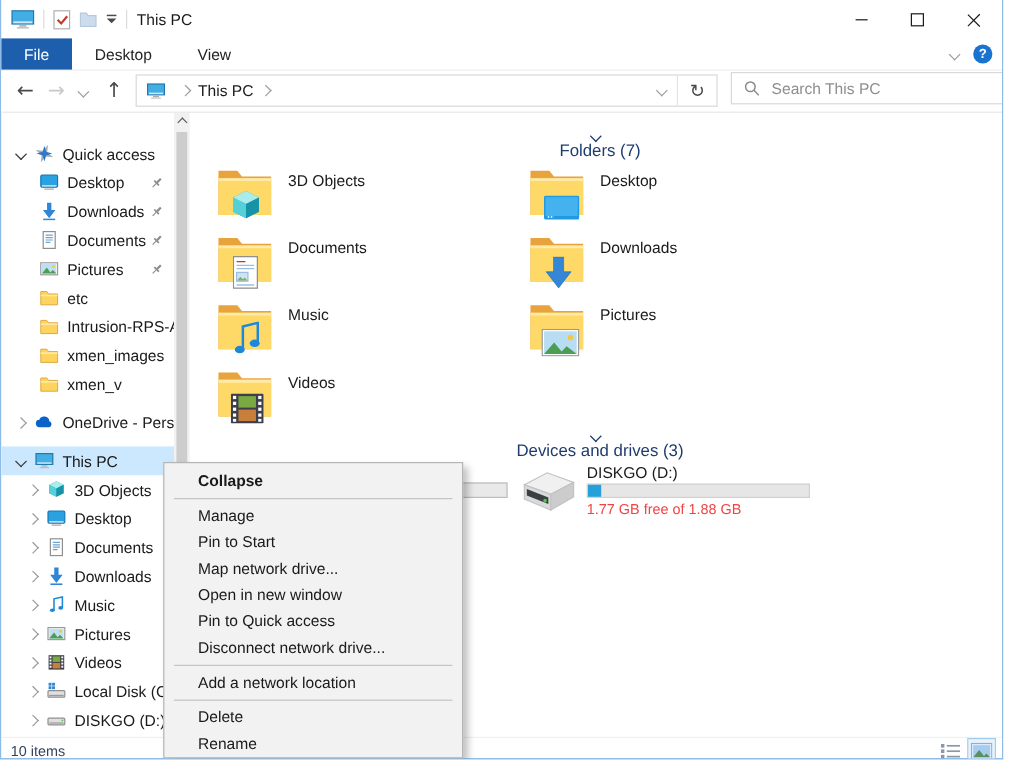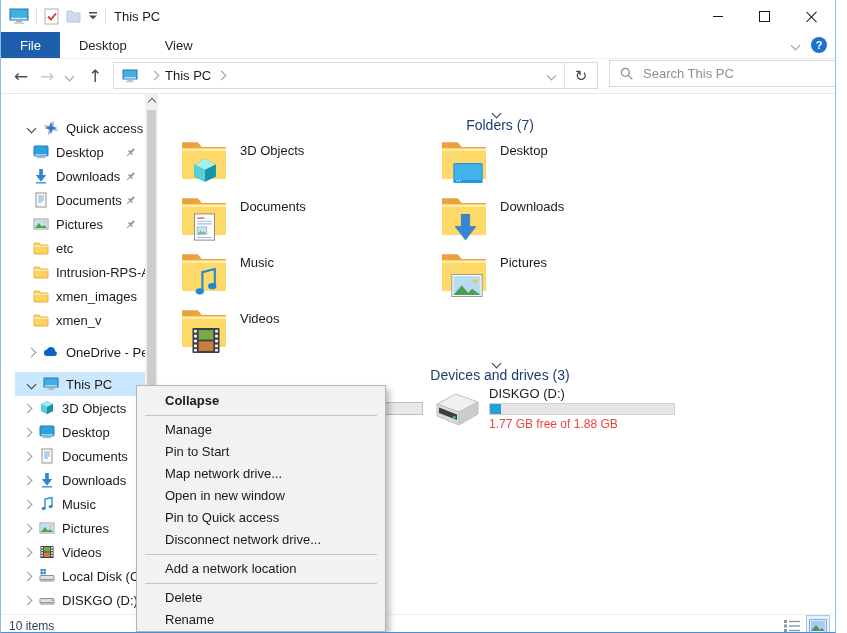--- a/index.html
+++ b/index.html
@@ -57,21 +57,21 @@
   .searchbox input{border:none;outline:none;flex:1;font-family:"Liberation Sans","DejaVu Sans",sans-serif;
     font-size:13px;color:#1a1a1a;background:transparent;}
   .searchbox input::placeholder{color:#8e8e8e;}
   .mag{margin:0 8px 0 10px;display:flex;}
 
   
   .bodyarea{position:relative;height:520px;}
   .sidebar{position:absolute;left:0;top:0;width:144px;height:520px;overflow:hidden;padding-top:22px;box-sizing:border-box;}
   .srow{position:relative;height:24px;display:flex;align-items:center;white-space:nowrap;}
   .srow.sel{background:#cce8ff;}
-  .root{padding-left:10px;margin-left:14px;}
+  .root{padding-left:10px;}
   .lvl1{padding-left:32px;}
   .lvl2{padding-left:20px;}
   .chevbox{width:12px;flex:none;display:flex;justify-content:center;}
   .icn{width:16px;height:16px;flex:none;margin:0 7px 0 6px;display:inline-flex;}
   .lvl1 .icn{margin-left:0;}
   .pin{position:absolute;left:124px;top:6px;}
   .gap8{height:8px;}
   .sscroll{position:absolute;left:144px;top:0;width:13px;height:520px;background:#f1f1f1;}
   .sarrow{height:15px;display:flex;align-items:center;justify-content:center;}
   .sthumb{position:absolute;left:2px;top:16px;width:9px;height:500px;background:#cdcdcd;}

